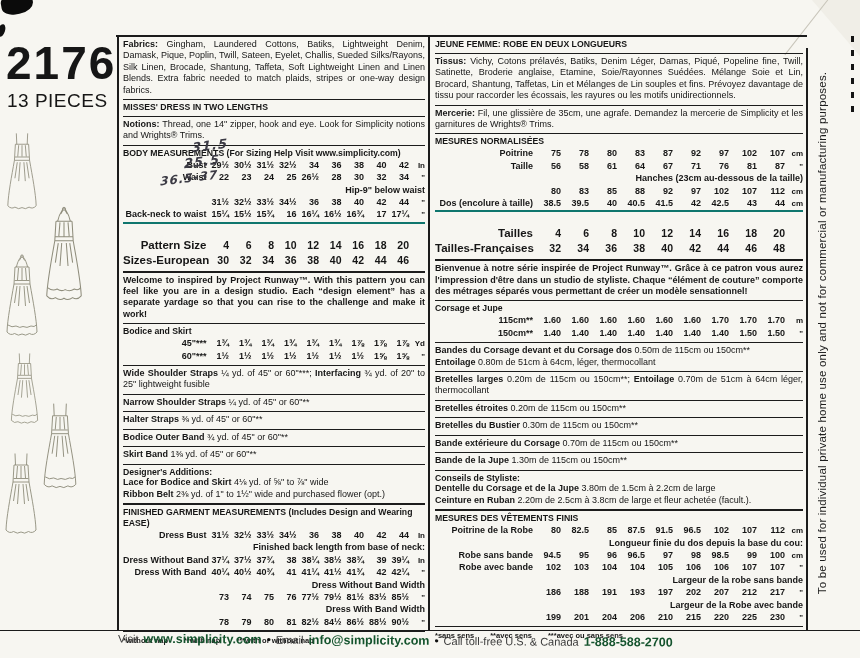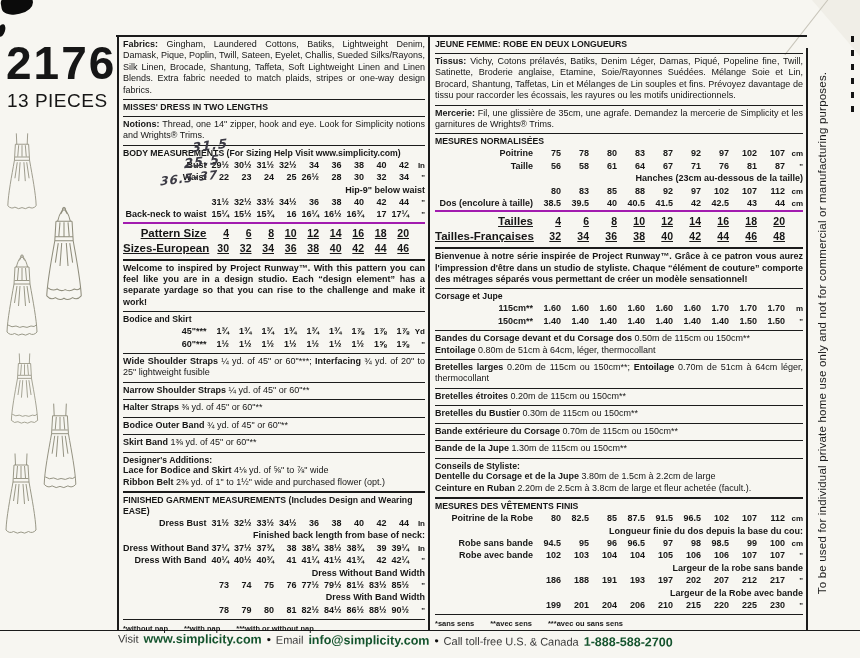--- a/index.html
+++ b/index.html
@@ -37,21 +37,21 @@
   p.body strong{font-weight:700;}
   p.bold{font-weight:700;}
   
   .mrow{display:grid;grid-template-columns:minmax(0,1fr) repeat(9,22.5px) 16px;
         font-size:9px;line-height:1.38;align-items:baseline;text-align:right;}
   .col-right .mrow{grid-template-columns:minmax(0,1fr) repeat(9,28px) 18px;}
   .mlabel{font-weight:700;white-space:nowrap;}
   .mval{font-weight:700;}
   .munit{font-weight:700;font-size:8px;}
   .spanall{grid-column:1 / -1;padding-left:36px;}
-  .sizes{border-top:2px solid #a21caf;margin-top:1px;padding-top:2px;text-decoration:underline;}
+  .sizes{border-top:2px solid #0f766e;margin-top:1px;padding-top:14px;}
   .sizes .mrow{line-height:1.3;}
   .sizes .mlabel{font-size:11.5px;}
   .sizes .mval{font-size:10.5px;}
   .footnotes{display:flex;gap:16px;font-size:7.5px;font-weight:700;padding-top:2px;}
   
   .handw{position:absolute;font-family:"DejaVu Sans",sans-serif;font-style:italic;font-weight:600;
          color:#3b3a44;font-size:13px;transform:rotate(-7deg) skewX(-8deg);letter-spacing:1px;}
   .hw-bust{left:192px;top:138px;}
   .hw-waist{left:184px;top:154px;}
   .hw-hip{left:160px;top:171px;font-size:12px;}

